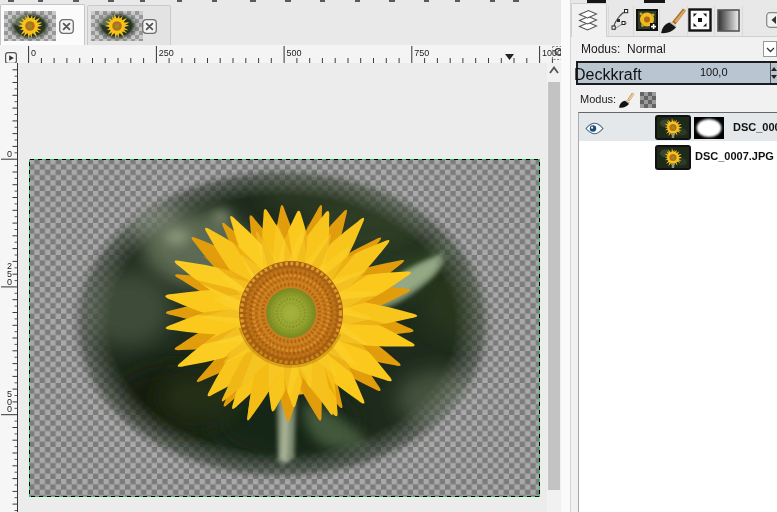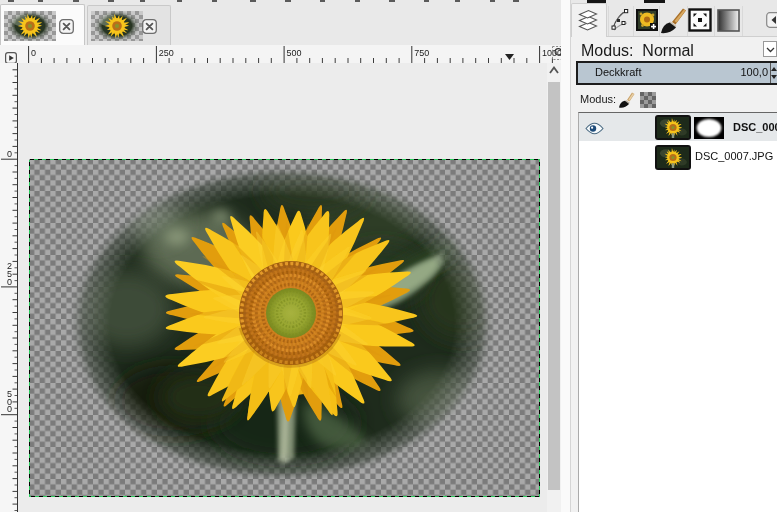--- a/index.html
+++ b/index.html
@@ -512,29 +512,29 @@
             <stop offset="1" stop-color="#f2f2f2"></stop>
           </linearGradient>
         </defs>
 <rect x="1" y="1" width="21" height="21" fill="url(#gi)" stroke="#555" stroke-width="1.6"></rect>
 </svg></div>
 <div class="abs" style="left:766px;top:12px"><svg width="16" height="16" viewBox="0 0 16 16" xmlns="http://www.w3.org/2000/svg">
 <rect x="0.7" y="0.7" width="14.6" height="14.6" rx="3" fill="#f2f2f2" stroke="#888" stroke-width="1.2"></rect>
 <path d="M10,4 L5.5,8 L10,12 Z" fill="#333"></path>
 </svg></div>
 
-<div class="abs" style="left:581px;top:42px;font-size:16px;color:#1a1a1a">Modus:&nbsp; Normal</div>
+<div class="abs" style="left:581px;top:42px;font-size:12px;color:#1a1a1a">Modus:&nbsp; Normal</div>
 <div class="abs" style="left:763px;top:41px;width:14px;height:16px;background:#fff;border:1px solid #999"></div>
 <svg class="abs" style="left:766px;top:47px" width="9" height="6" xmlns="http://www.w3.org/2000/svg">
       <path d="M1,1 L4.5,4.5 L8,1" stroke="#333" stroke-width="1.3" fill="none"></path>
     </svg>
 
 <div class="abs" style="left:576px;top:61px;width:201px;height:24px;background:#b9c6d1;border:2px solid #1c1c1c;border-right:none"></div>
-<div class="abs" style="left:595px;top:66px;font-size:11px;color:#111">Deckkraft</div>
-<div class="abs" style="left:700px;top:66px;width:68px;text-align:right;font-size:11px;color:#111">100,0</div>
+<div class="abs" style="left:574px;top:66px;font-size:16px;color:#111">Deckkraft</div>
+<div class="abs" style="left:700px;top:66px;width:68px;text-align:left;font-size:11px;color:#111">100,0</div>
 <div class="abs" style="left:770px;top:63px;width:1px;height:20px;background:#555"></div>
 <svg class="abs" style="left:771px;top:64px" width="6" height="18" xmlns="http://www.w3.org/2000/svg">
       <path d="M0,7 L3,3 L6,7 Z" fill="#222"></path>
       <path d="M0,11 L3,15 L6,11 Z" fill="#222"></path>
     </svg>
 
 <div class="abs" style="left:580px;top:93px;font-size:11px;color:#1a1a1a">Modus:</div>
 <div class="abs" style="left:618px;top:91px"><svg width="19" height="17" viewBox="0 0 19 17" xmlns="http://www.w3.org/2000/svg">
 <path d="M9,9 L14,1.5 L16.5,3 L11.5,10.5 Z" fill="#caa26a"></path>
 <path d="M10.5,8.5 L15,2 L16,3 L11.5,9.8 Z" fill="#e8d0a8"></path>
@@ -617,14 +617,14 @@
         <path d="M14.2,10.0 Q12.2,7.1 11.1,3.1 Q10.7,2.2 11.4,2.9 Q14.5,5.6 16.3,8.7 Z" fill="#f6c41c"></path>
         <path d="M14.7,9.2 Q14.3,5.8 14.8,1.8 Q14.9,0.8 15.2,1.7 Q16.7,5.5 16.9,9.0 Z" fill="#f6c41c"></path>
         <path d="M15.2,8.9 Q15.5,6.1 17.0,2.9 Q17.3,2.0 17.4,2.9 Q17.8,6.5 17.3,9.3 Z" fill="#f6c41c"></path>
         <path d="M15.6,8.7 Q16.8,6.0 19.3,3.3 Q19.9,2.6 19.7,3.5 Q19.1,7.2 17.7,9.8 Z" fill="#f6c41c"></path>
         <path d="M16.2,8.7 Q18.5,6.3 22.0,4.5 Q22.8,4.0 22.2,4.7 Q20.2,8.1 17.8,10.3 Z" fill="#f6c41c"></path>
         <path d="M16.9,8.9 Q20.0,7.5 24.0,7.1 Q25.0,7.0 24.2,7.5 Q21.0,9.9 17.7,11.1 Z" fill="#f6c41c"></path>
         <circle cx="16.0" cy="10.5" r="3.6" fill="#b96f1a"></circle>
         <circle cx="16.0" cy="10.5" r="1.6" fill="#8a9428"></circle>
 <rect x="14.8" y="16.38" width="2.4" height="4.62" fill="#8e9a80"></rect>
 </svg></div>
-<div class="abs" style="left:695px;top:150px;font-size:11px;font-weight:normal;color:#111;white-space:nowrap">DSC_0007.JPG</div>
+<div class="abs" style="left:695px;top:150px;font-size:11px;font-weight:bold;color:#111;white-space:nowrap">DSC_0007.JPG</div>
 
 </div>
 </body></html>

